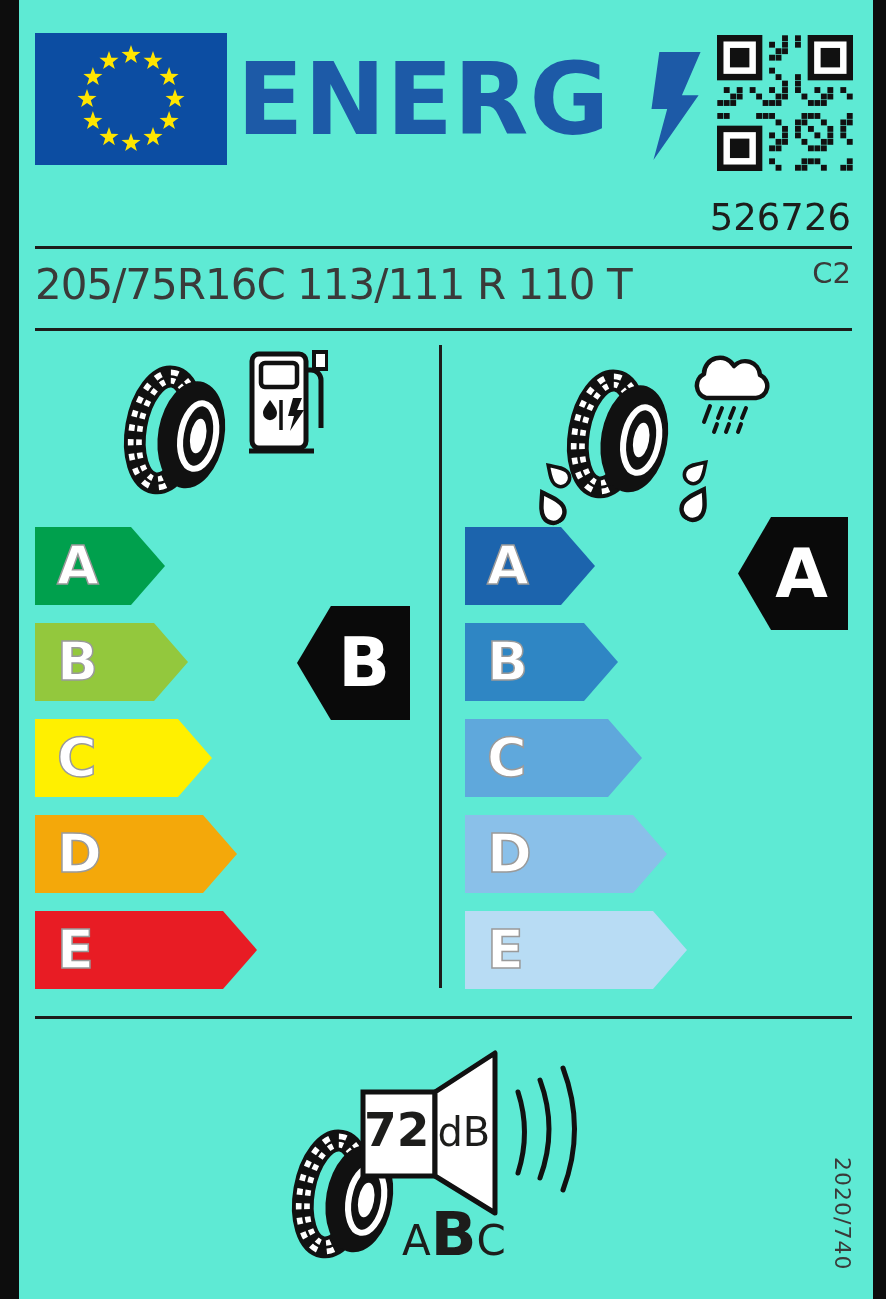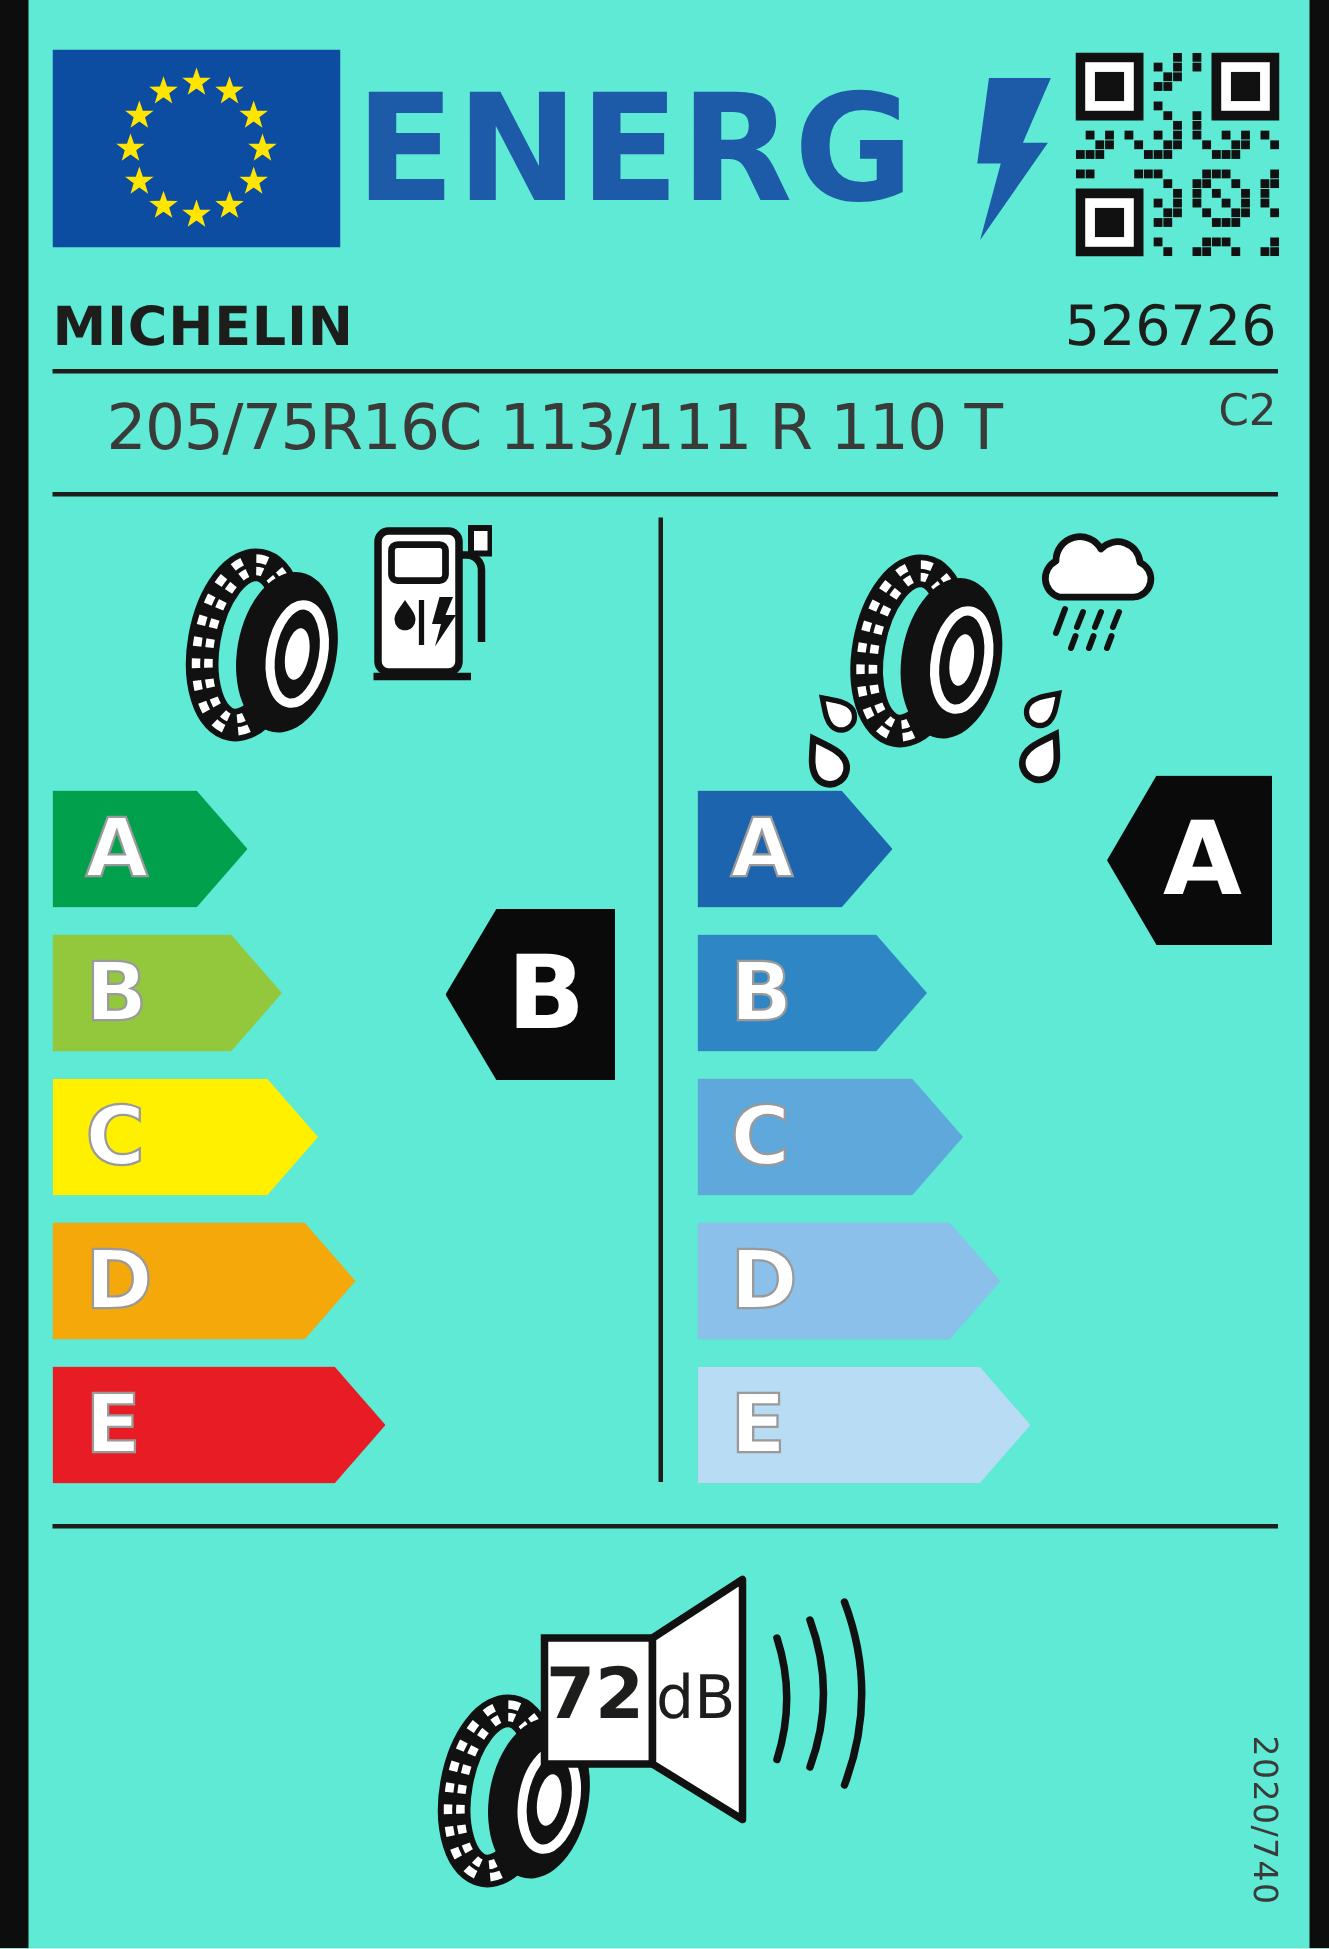--- a/index.html
+++ b/index.html
@@ -13,21 +13,21 @@
   .eu-flag{left:35px;top:33px;}
   .energy-logo{left:237px;top:44px;height:112px;line-height:112px;
     font-weight:bold;font-size:97px;letter-spacing:1px;color:#1d5aa7;
     transform:scaleY(1.02);}
   .bolt{left:648px;top:52px;}
   .qr{left:717px;top:35px;}
   .brand{left:35px;top:198px;font-size:36px;font-weight:bold;letter-spacing:.5px;}
   .article{right:35px;top:196px;font-size:37px;font-weight:400;}
   .rule{left:35px;width:817px;height:3px;background:#1d1d1b;}
   .rule1{top:246px;} .rule2{top:328px;} .rule3{top:1016px;}
-  .tyre-size{left:35px;top:260px;font-size:42px;letter-spacing:-1px;color:#3a3a39;margin-left:36px;}
+  .tyre-size{left:35px;top:260px;font-size:42px;letter-spacing:-1px;color:#3a3a39;}
   .tyre-class{right:35px;top:256px;font-size:29px;color:#3a3a39;}
   
   .divider{left:439px;top:345px;width:3px;height:643px;background:#1d1d1b;}
   .crow{height:78px;display:flex;align-items:center;
     clip-path:polygon(0 0,calc(100% - 34px) 0,100% 50%,calc(100% - 34px) 100%,0 100%);
     filter:drop-shadow(0 0 1px #8a8a8a);}
   .crow span{margin-left:22px;font-size:54px;font-weight:bold;color:#fff;
     -webkit-text-stroke:1.5px #9a9a9a;line-height:1;}
   .col-left .crow{left:35px;}
   .col-right .crow{left:465px;}
@@ -193,21 +193,20 @@
       <rect x="6.476190476190476" y="6.476190476190476" width="32.38095238095238" height="32.38095238095238" fill="#fff"></rect>
       <rect x="12.952380952380953" y="12.952380952380953" width="19.42857142857143" height="19.42857142857143" fill="#111"></rect>
       <rect x="90.66666666666667" y="0" width="45.333333333333336" height="45.333333333333336" fill="#111"></rect>
       <rect x="97.14285714285714" y="6.476190476190476" width="32.38095238095238" height="32.38095238095238" fill="#fff"></rect>
       <rect x="103.61904761904762" y="12.952380952380953" width="19.42857142857143" height="19.42857142857143" fill="#111"></rect>
       <rect x="0" y="90.66666666666667" width="45.333333333333336" height="45.333333333333336" fill="#111"></rect>
       <rect x="6.476190476190476" y="97.14285714285714" width="32.38095238095238" height="32.38095238095238" fill="#fff"></rect>
       <rect x="12.952380952380953" y="103.61904761904762" width="19.42857142857143" height="19.42857142857143" fill="#111"></rect>
     </svg>
 
-  <div class="abs brand">MICHELIN</div>
   <div class="abs article">526726</div>
   <div class="abs rule rule1"></div>
 
   <div class="abs tyre-size">205/75R16C 113/111 R 110 T</div>
   <div class="abs tyre-class">C2</div>
   <div class="abs rule rule2"></div>
 
   <div class="abs divider"></div>
 
   <svg class="abs" style="left:120px;top:362px" width="122" height="142">
@@ -304,15 +303,18 @@
     <path d="M77,44 L137,5 V165 L77,128 Z" fill="#fff" stroke="#111" stroke-width="5" stroke-linejoin="round"></path>
     <g stroke="#111" stroke-width="5" fill="none" stroke-linecap="round">
       <path d="M160,44 q13,40 0,81"></path>
       <path d="M182,32 q18,49 0,98"></path>
       <path d="M205,20 q23,61 0,122"></path>
     </g>
   </svg>
   <div class="abs noise-db">
     <span class="val">72</span><span class="unit"> </span><span class="unit">dB</span>
   </div>
+  <div class="abs noise-abc">
+    <span class="s0">A</span><span class="s1">B</span><span class="s2">C</span>
+  </div>
 
   <div class="abs regulation">2020/740</div>
 </div>
 
 </body></html>

